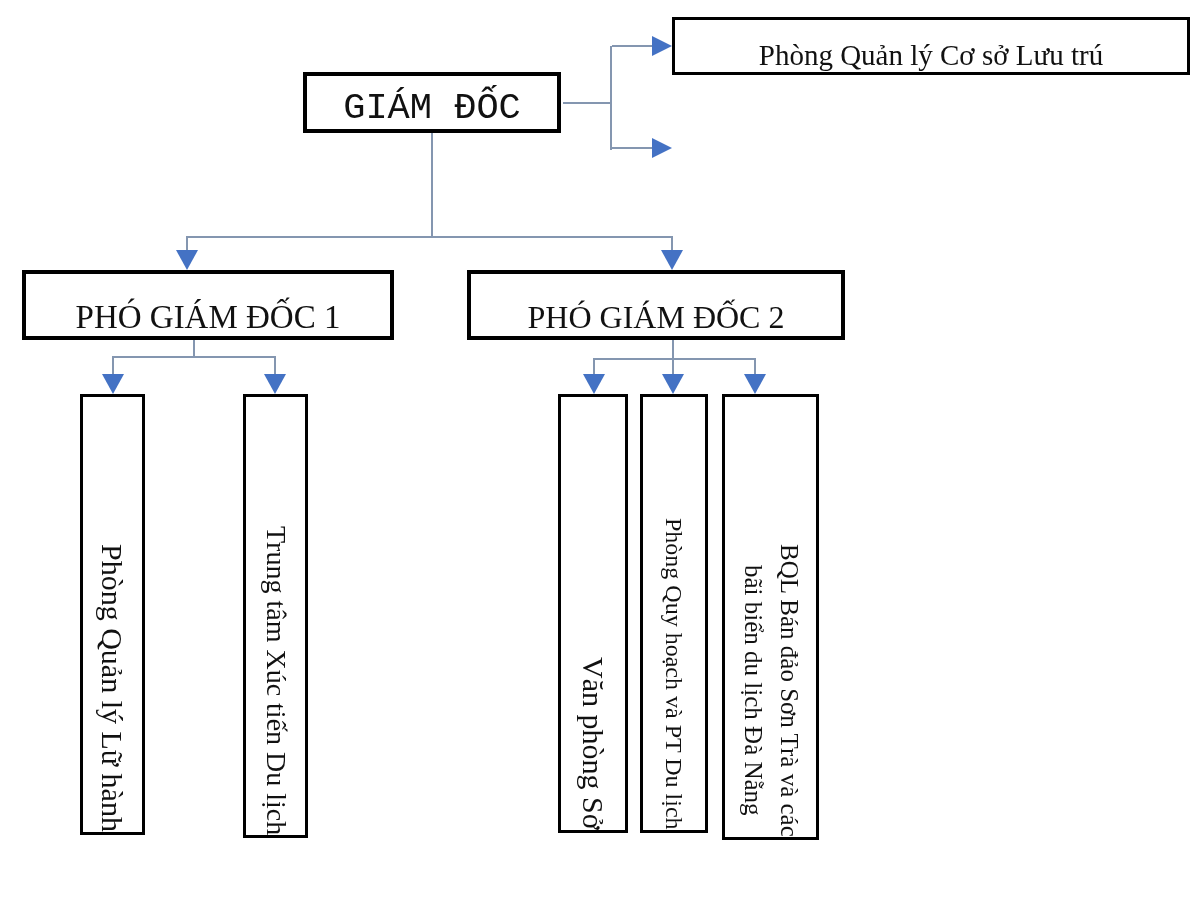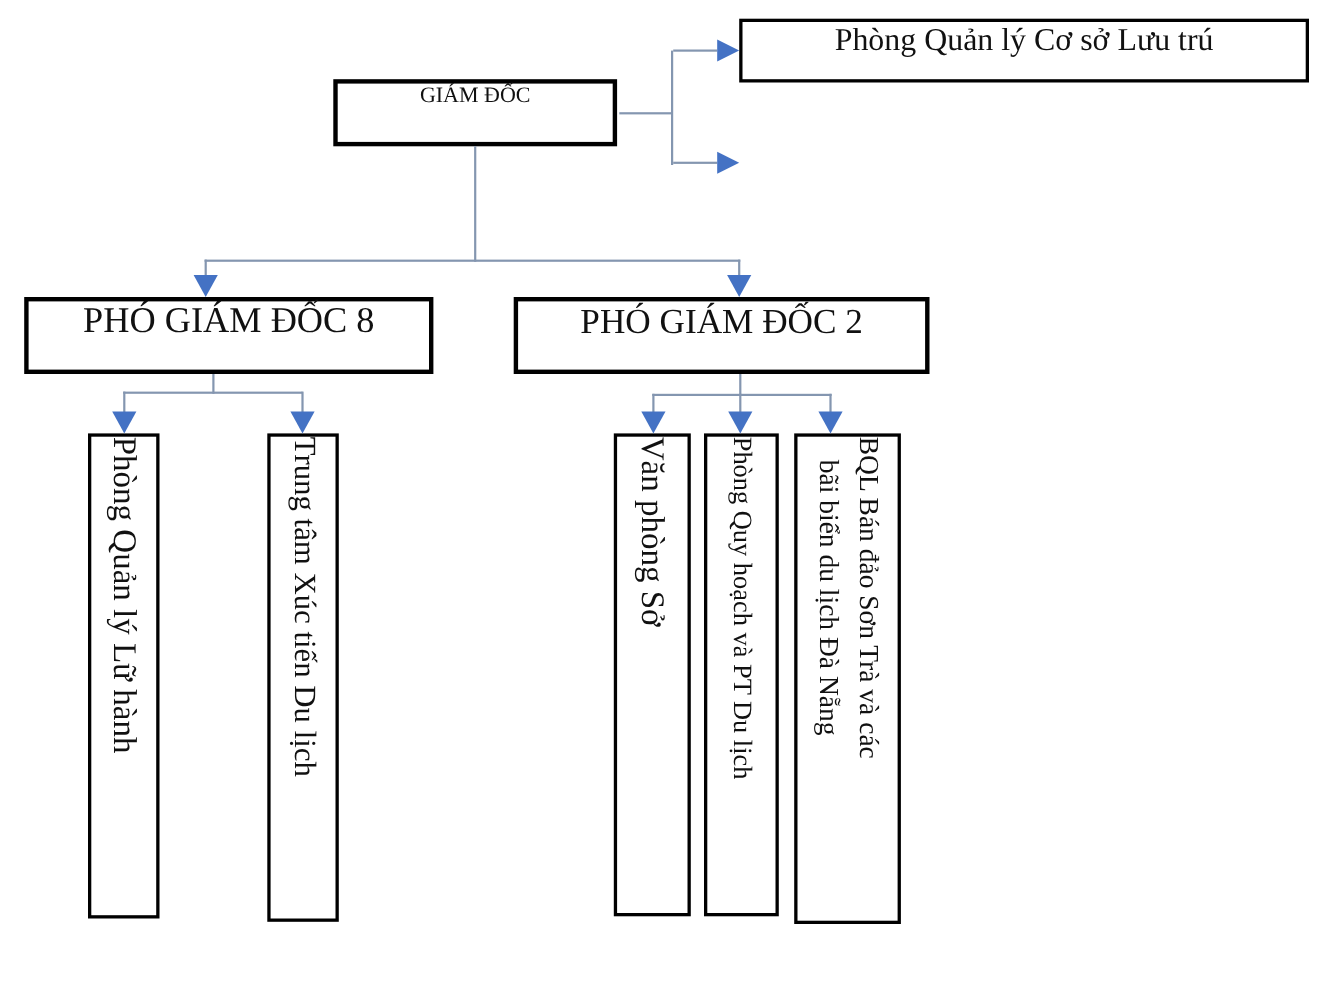--- a/index.html
+++ b/index.html
@@ -15,28 +15,28 @@
     background: #ffffff;
     font-family: "Liberation Serif", "DejaVu Serif", serif;
     color: #111111;
     overflow: hidden;
   }
   .box {
     position: absolute;
     border: 3px solid #000000;
     background: #ffffff;
     display: flex;
-    align-items: flex-start;
+    align-items: flex-end;
     justify-content: center;
     text-align: center;
   }
   .box.thick { border-width: 4px; }
   .hlabel { white-space: nowrap; }
 
-  .director   { left: 303px; top: 72px;  width: 258px; height: 61px;  font-size: 20px; }
+  .director   { left: 303px; top: 72px;  width: 258px; height: 61px;  font-size: 37px; font-family: Liberation Mono, monospace; }
   .staff-1    { left: 672px; top: 17px;  width: 518px; height: 58px;  font-size: 29px; }
   .staff-2    { left: 672px; top: 122px; width: 518px; height: 58px;  font-size: 29px; }
   .deputy-1   { left: 22px;  top: 270px; width: 372px; height: 70px;  font-size: 33px; }
   .deputy-2   { left: 467px; top: 270px; width: 378px; height: 70px;  font-size: 32px; }
 
   .unit { border-width: 3px; }
   .unit-1 { left: 80px;  top: 394px; width: 65px; height: 441px; font-size: 30px; }
   .unit-2 { left: 243px; top: 394px; width: 65px; height: 444px; font-size: 28px; }
   .unit-3 { left: 558px; top: 394px; width: 70px; height: 439px; font-size: 30px; }
   .unit-4 { left: 640px; top: 394px; width: 68px; height: 439px; font-size: 24px; }
@@ -78,21 +78,21 @@
   <div class="box thick director">
     <span class="hlabel">GIÁM ĐỐC</span>
   </div>
 
   <div class="box staff-1">
     <span class="hlabel">Phòng Quản lý Cơ sở Lưu trú</span>
   </div>
 
 
   <div class="box thick deputy-1">
-    <span class="hlabel">PHÓ GIÁM ĐỐC 8</span>
+    <span class="hlabel">PHÓ GIÁM ĐỐC 1</span>
   </div>
 
   <div class="box thick deputy-2">
     <span class="hlabel">PHÓ GIÁM ĐỐC 2</span>
   </div>
 
   <div class="box unit unit-1">
     <span class="vtext">Phòng Quản lý Lữ hành</span>
   </div>
 

